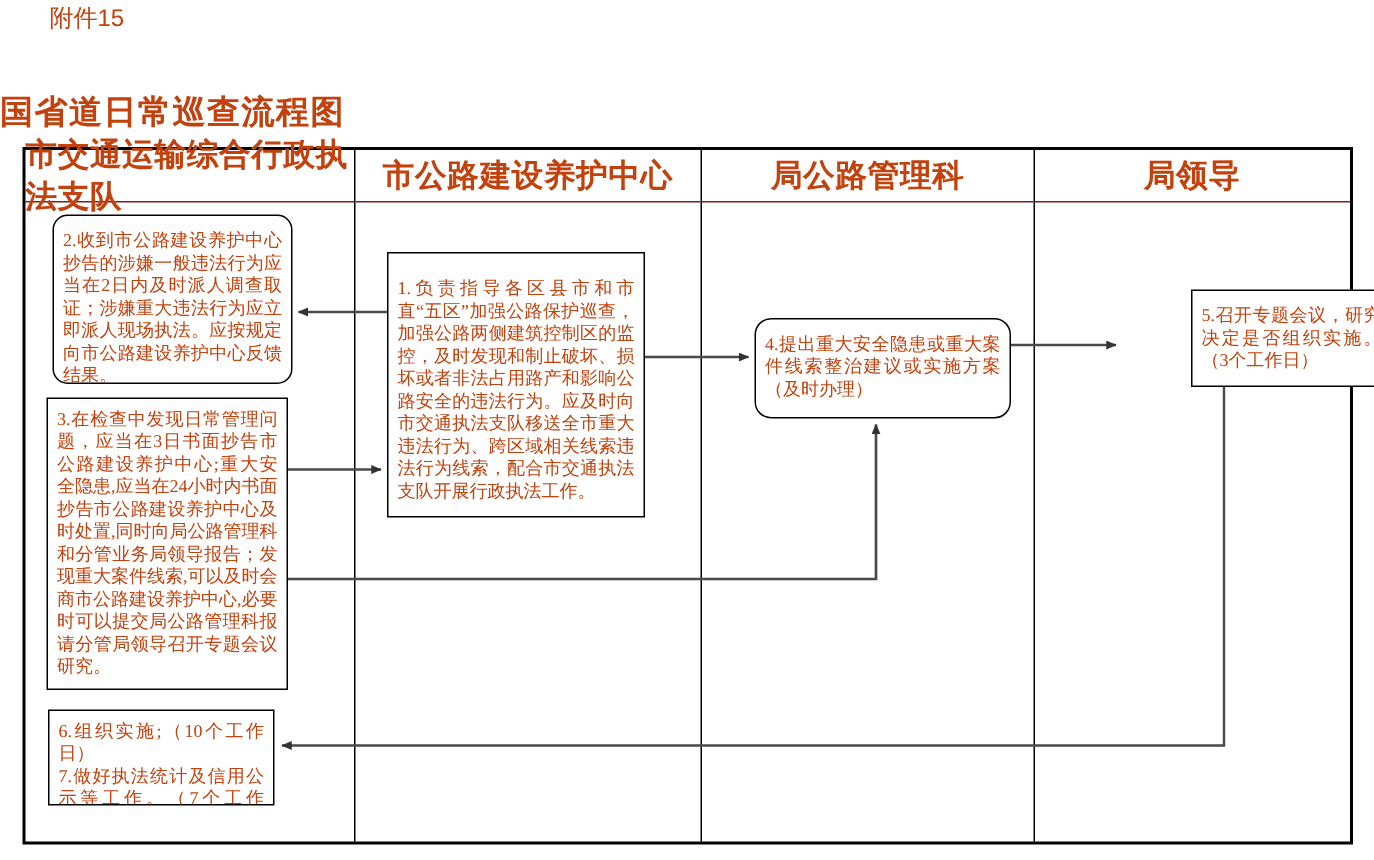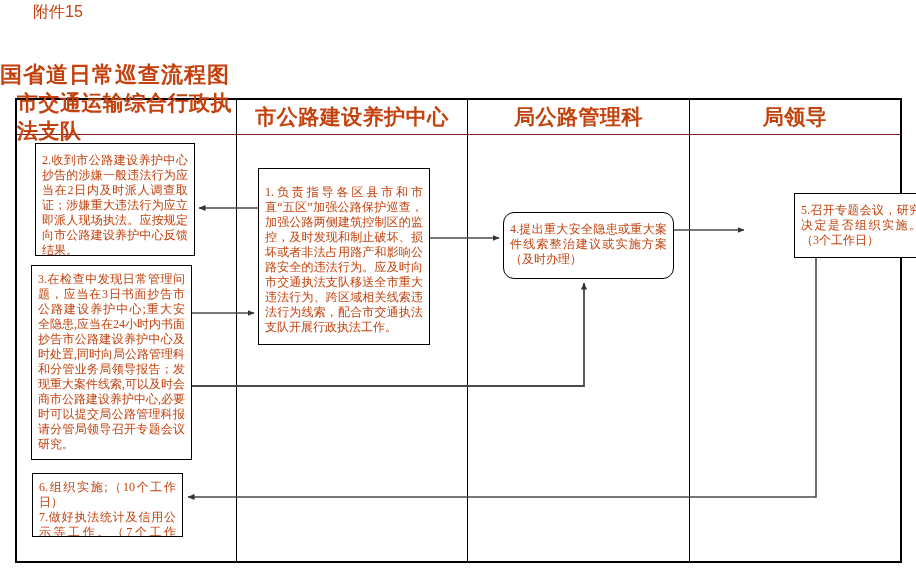--- a/index.html
+++ b/index.html
@@ -37,21 +37,21 @@
     font-weight:bold;font-size:21px;letter-spacing:0.5px;
   }
   .lane-body{flex:1;}
   .node{
     position:absolute;box-sizing:border-box;
     border:1.5px solid #000;background:#fff;
     font-size:12px;line-height:1.25;
     padding:6px 6px;text-align:justify;overflow:hidden;
   }
   .node p{margin:0;}
-  #n2{left:35px;top:143px;width:160px;height:113px;padding-top:9px;}
+  #n2{left:35px;top:143px;width:160px;height:113px;padding-top:9px;border-radius:10px;}
   #n3{left:31px;top:265px;width:161px;height:195px;}
   #n67{left:32px;top:473px;width:151px;height:64px;}
   #n1{left:258px;top:168px;width:172px;height:177px;padding-top:16px;}
   #n4{left:503px;top:212px;width:171px;height:67px;padding-top:9px;border-radius:11px;}
   #n5{left:748px;top:193px;width:134px;height:65px;padding-top:9px;margin-left:46px;}
   .arrows{position:absolute;left:0;top:0;width:916px;height:573px;pointer-events:none;}
 </style>
 </head>
 <body>
 

